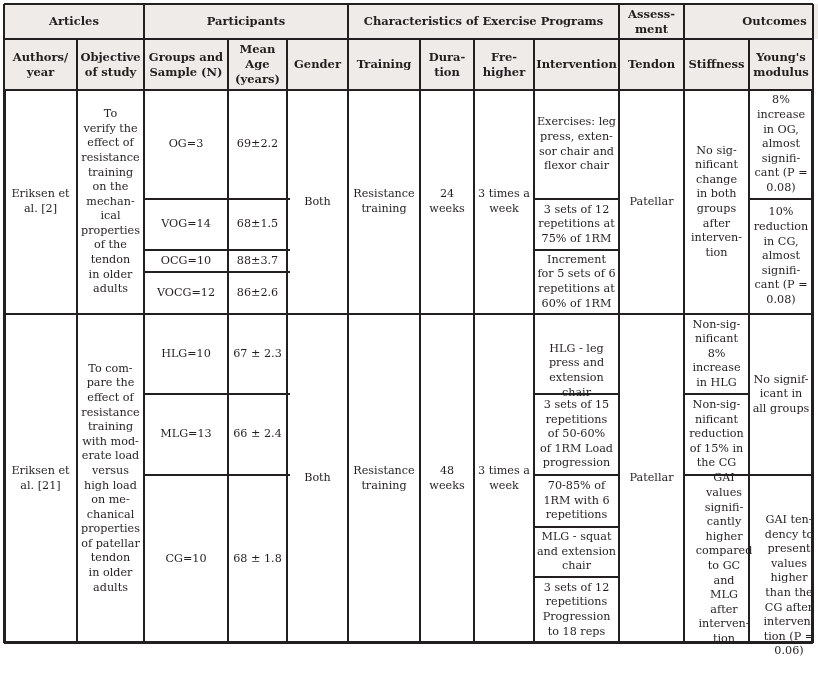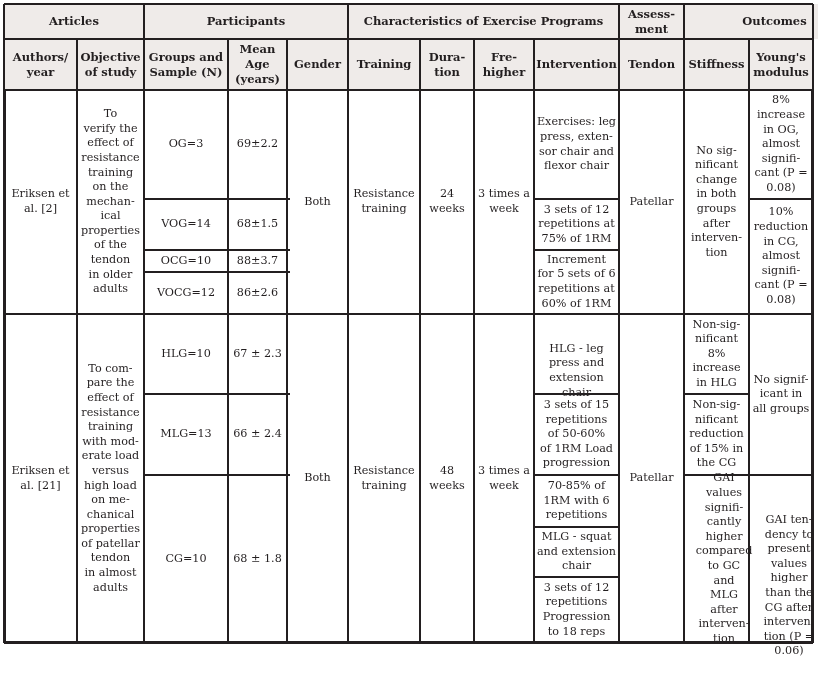--- a/index.html
+++ b/index.html
@@ -198,21 +198,21 @@
 training
 with mod-
 erate load
 versus
 high load
 on me-
 chanical
 properties
 of patellar
 tendon
-in almost
+in older
 adults</span>
     </div>
     <div class="cell" style="left: 144px; top: 314px; width: 84px; height: 80px;">
       <span style="white-space: pre-line;">HLG=10</span>
     </div>
     <div class="cell" style="left: 228px; top: 314px; width: 59px; height: 80px;">
       <span style="white-space: pre-line;">67 ± 2.3</span>
     </div>
     <div class="cell" style="left: 144px; top: 394px; width: 84px; height: 81px;">
       <span style="white-space: pre-line;">MLG=13</span>

